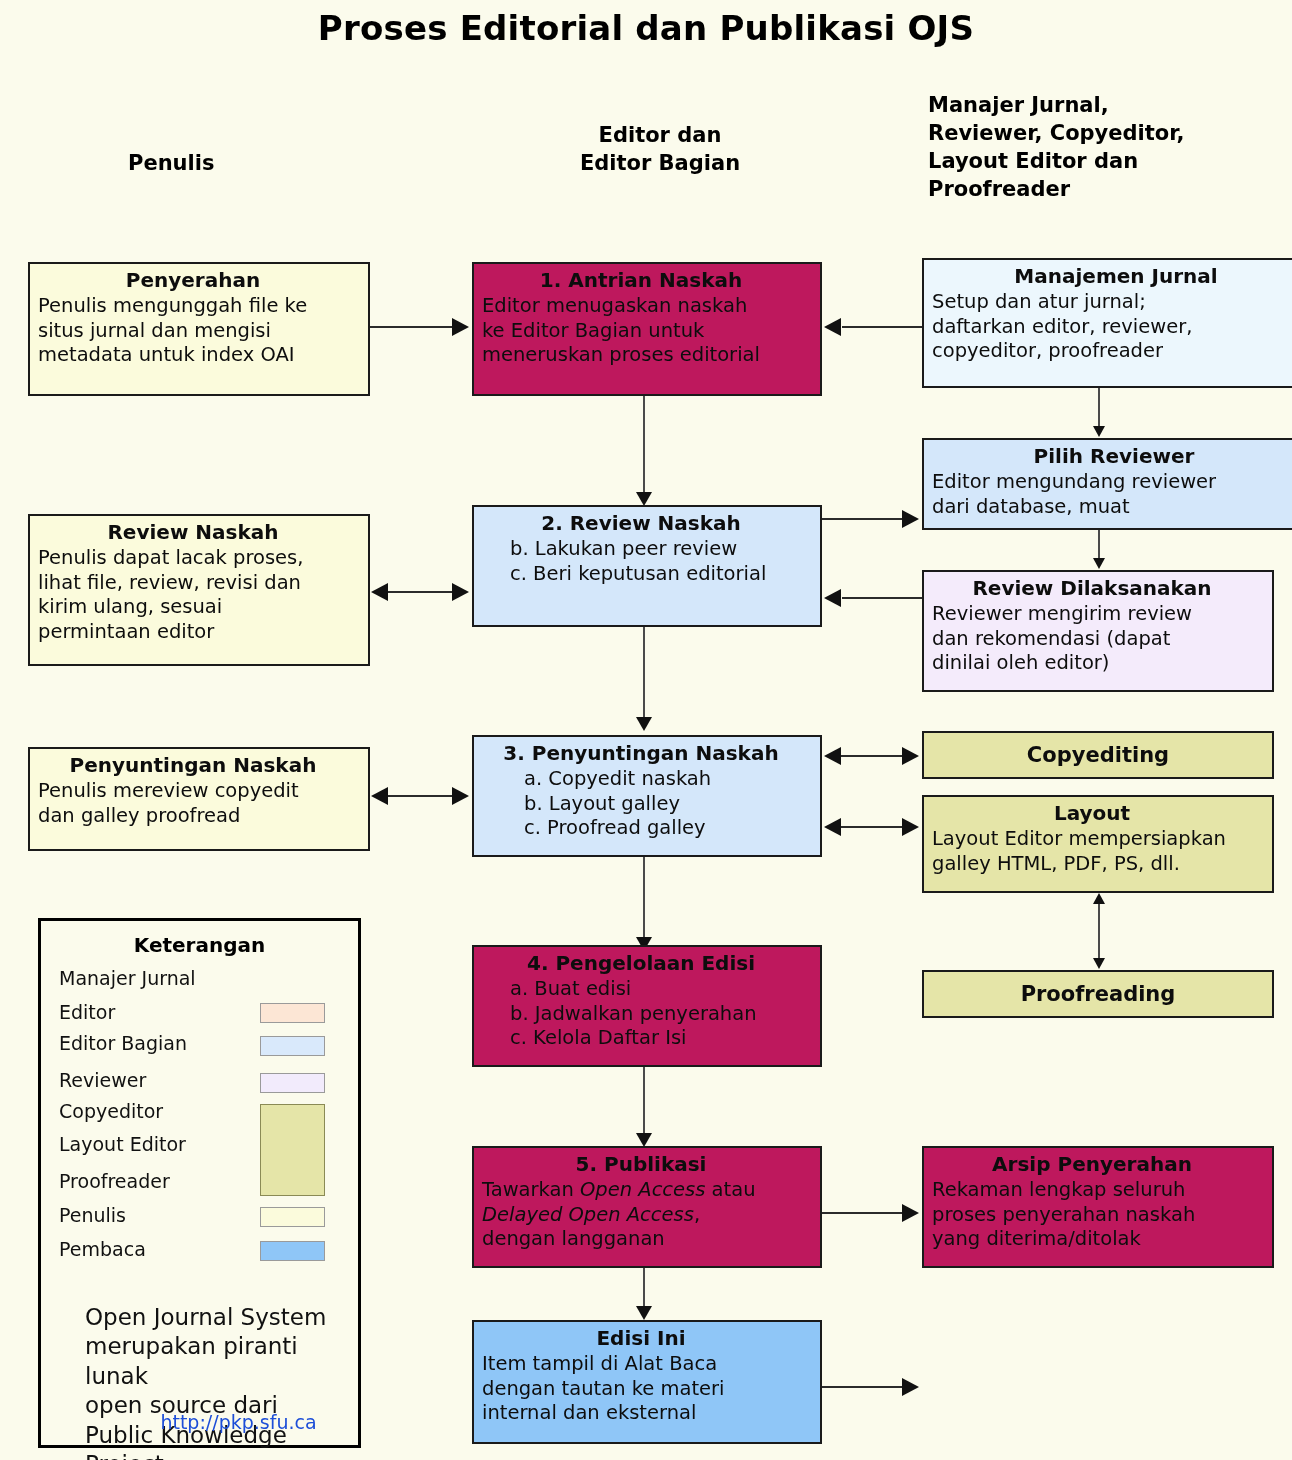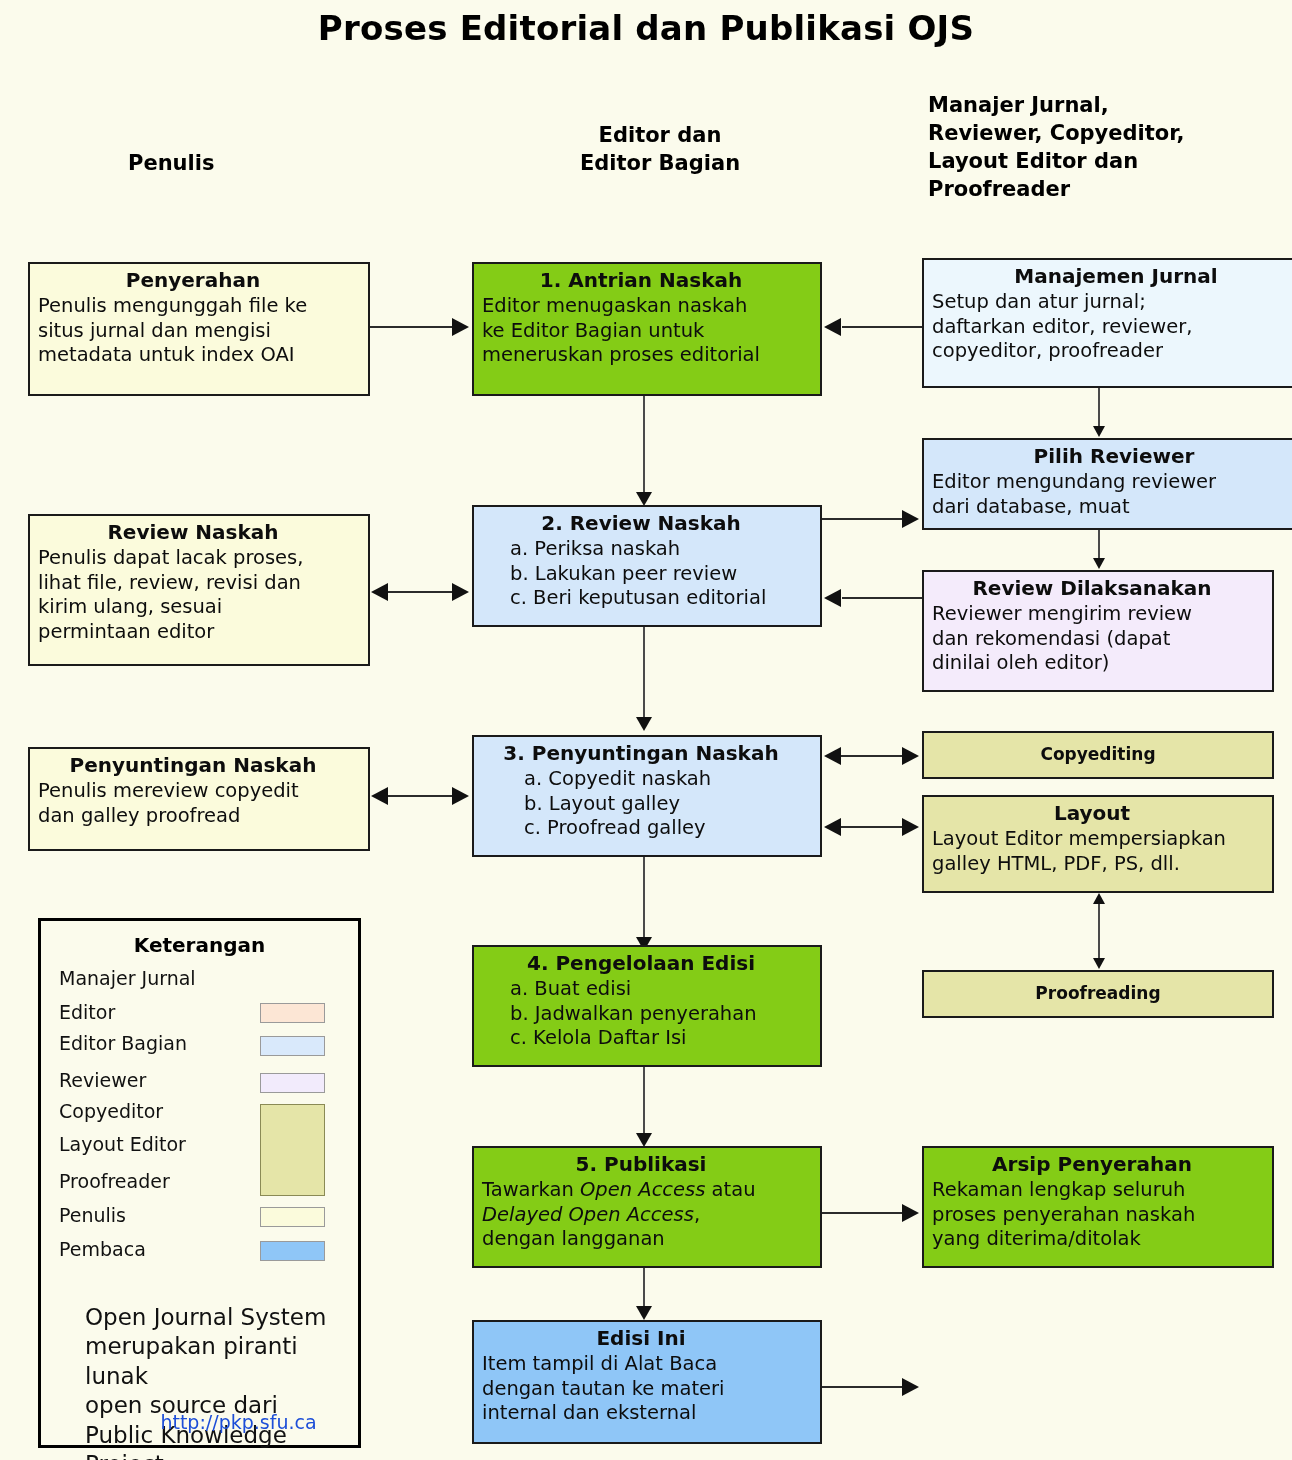--- a/index.html
+++ b/index.html
@@ -27,24 +27,24 @@
     box-sizing:border-box;
     padding:4px 20px 6px 8px;
     font-size:19.5px;
     line-height:1.26;
     color:#0d0d0d;
   }
   .box .bt{display:block;text-align:center;font-weight:bold;font-size:20px;margin-bottom:1px;}
   .box .bl{display:block;text-align:left;}
   .box .ind{display:block;text-align:left;padding-left:42px;}
   .box.only-title{display:flex;align-items:center;justify-content:center;padding:0;}
-  .box.only-title .bt{margin:0;font-size:17px;text-align:right;}
+  .box.only-title .bt{margin:0;font-size:21px;text-align:right;}
 
   .c-author   {background:#fbfbdc;}
-  .c-editor   {background:#84cc16;}
+  .c-editor   {background:#be185d;}
   .c-section  {background:#d4e7fa;}
   .c-reviewer {background:#f4ebfb;}
   .c-copyed   {background:#e5e5a8;}
   .c-reader   {background:#8fc6f7;}
   .c-manager  {background:#ecf7fd;}
 
   
   .ln{position:absolute;background:#2b2b2b;}
   .lh{height:2px;}
   .lv{width:2px;}
@@ -129,21 +129,20 @@
   <div class="box c-author" style="left:28px;top:514px;width:342px;height:152px;">
     <span class="bt">Review Naskah</span>
     <span class="bl">Penulis dapat lacak proses,</span>
     <span class="bl">lihat file, review, revisi dan</span>
     <span class="bl">kirim ulang, sesuai</span>
     <span class="bl">permintaan editor</span>
   </div>
 
   <div class="box c-section" style="left:472px;top:505px;width:350px;height:122px;">
     <span class="bt">2. Review Naskah</span>
-    <span class="ind" style="padding-left:28px;">a. Periksa naskah</span>
     <span class="ind" style="padding-left:28px;">b. Lakukan peer review</span>
     <span class="ind" style="padding-left:28px;">c. Beri keputusan editorial</span>
   </div>
 
   <div class="box c-section" style="left:922px;top:438px;width:396px;height:92px;">
     <span class="bt">Pilih Reviewer</span>
     <span class="bl">Editor mengundang reviewer</span>
     <span class="bl">dari database, muat</span>
   </div>
 

